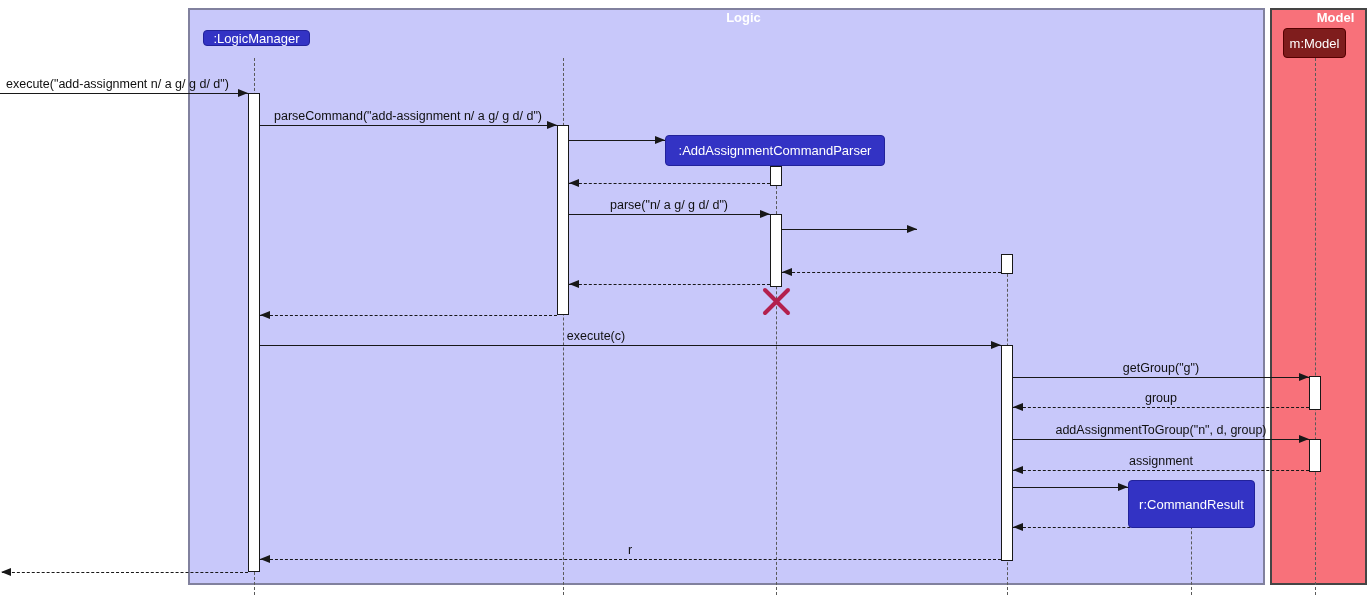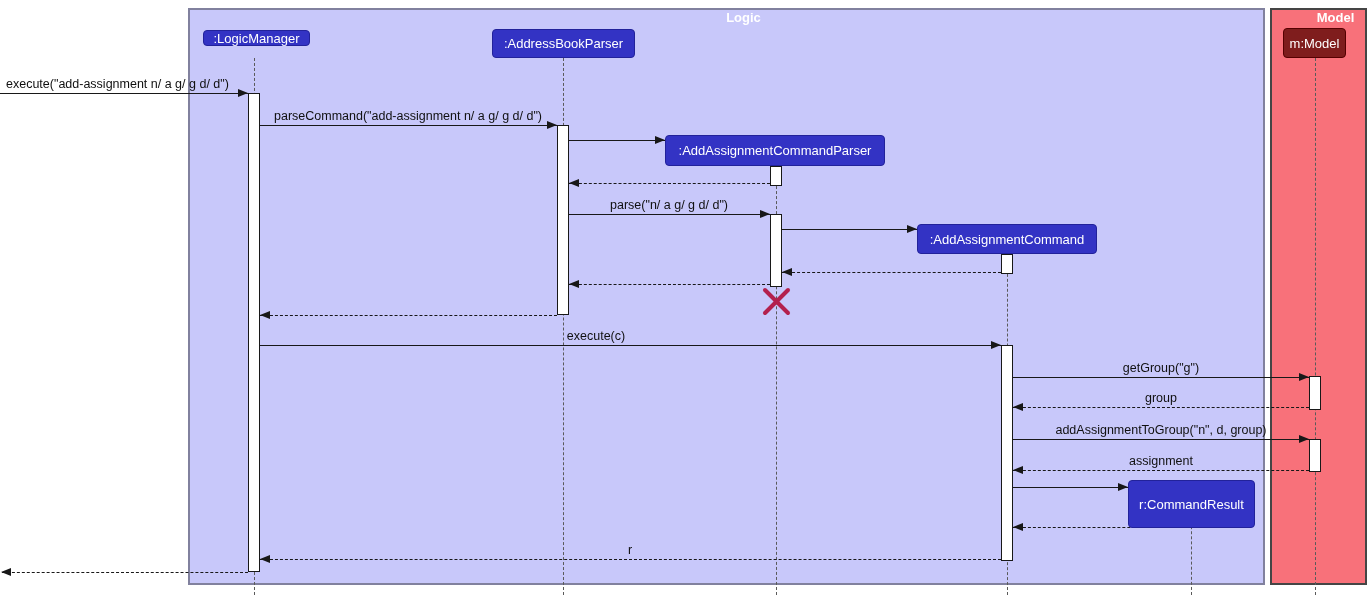--- a/index.html
+++ b/index.html
@@ -173,19 +173,17 @@
   <div class="head left" style="left:1013px; top:523px;"></div>
 
   <div class="mlabel" style="left:630px; top:543px;">r</div>
   <div class="mline dashed" style="left:260px; top:559px; width:741px;"></div>
   <div class="head left" style="left:260px; top:555px;"></div>
 
   <div class="mline dashed" style="left:2px; top:572px; width:246px;"></div>
   <div class="head left" style="left:1px; top:568px;"></div>
 
   <div class="participant" style="left:203px; top:30px; width:107px; height:16px;">:LogicManager</div>
-  <div class="participant" style="left:492px; top:29px; width:143px; height:29px;">:AddressBookParser</div>
   <div class="participant" style="left:665px; top:135px; width:220px; height:31px;">:AddAssignmentCommandParser</div>
-  <div class="participant" style="left:917px; top:224px; width:180px; height:30px;">:AddAssignmentCommand</div>
   <div class="participant" style="left:1128px; top:480px; width:127px; height:48px;">r:CommandResult</div>
   <div class="participant dark-red" style="left:1283px; top:28px; width:63px; height:30px;">m:Model</div>
 
 </div>
 
 </body></html>

